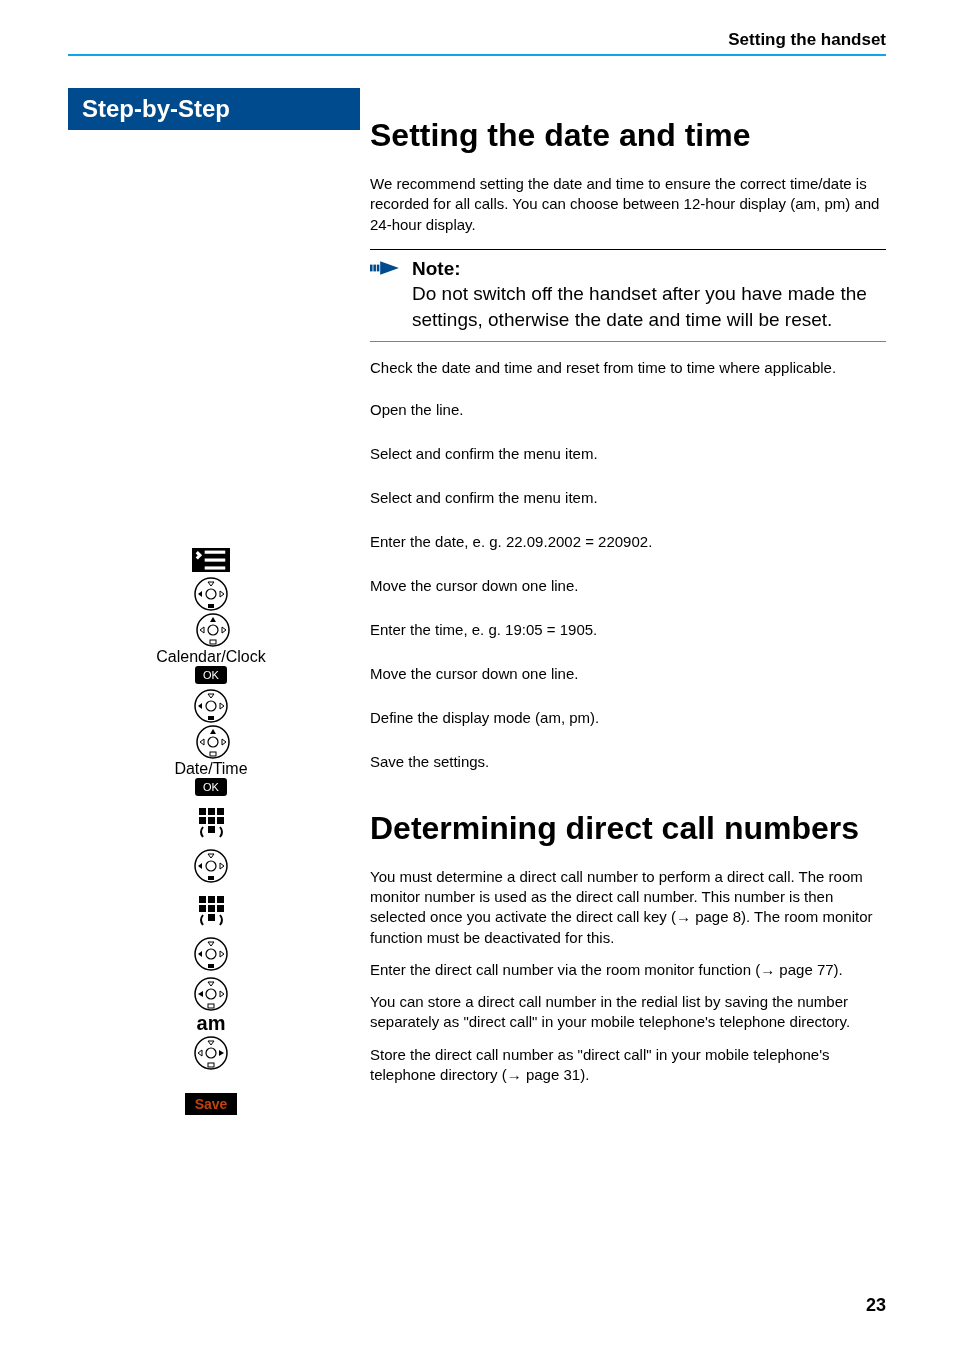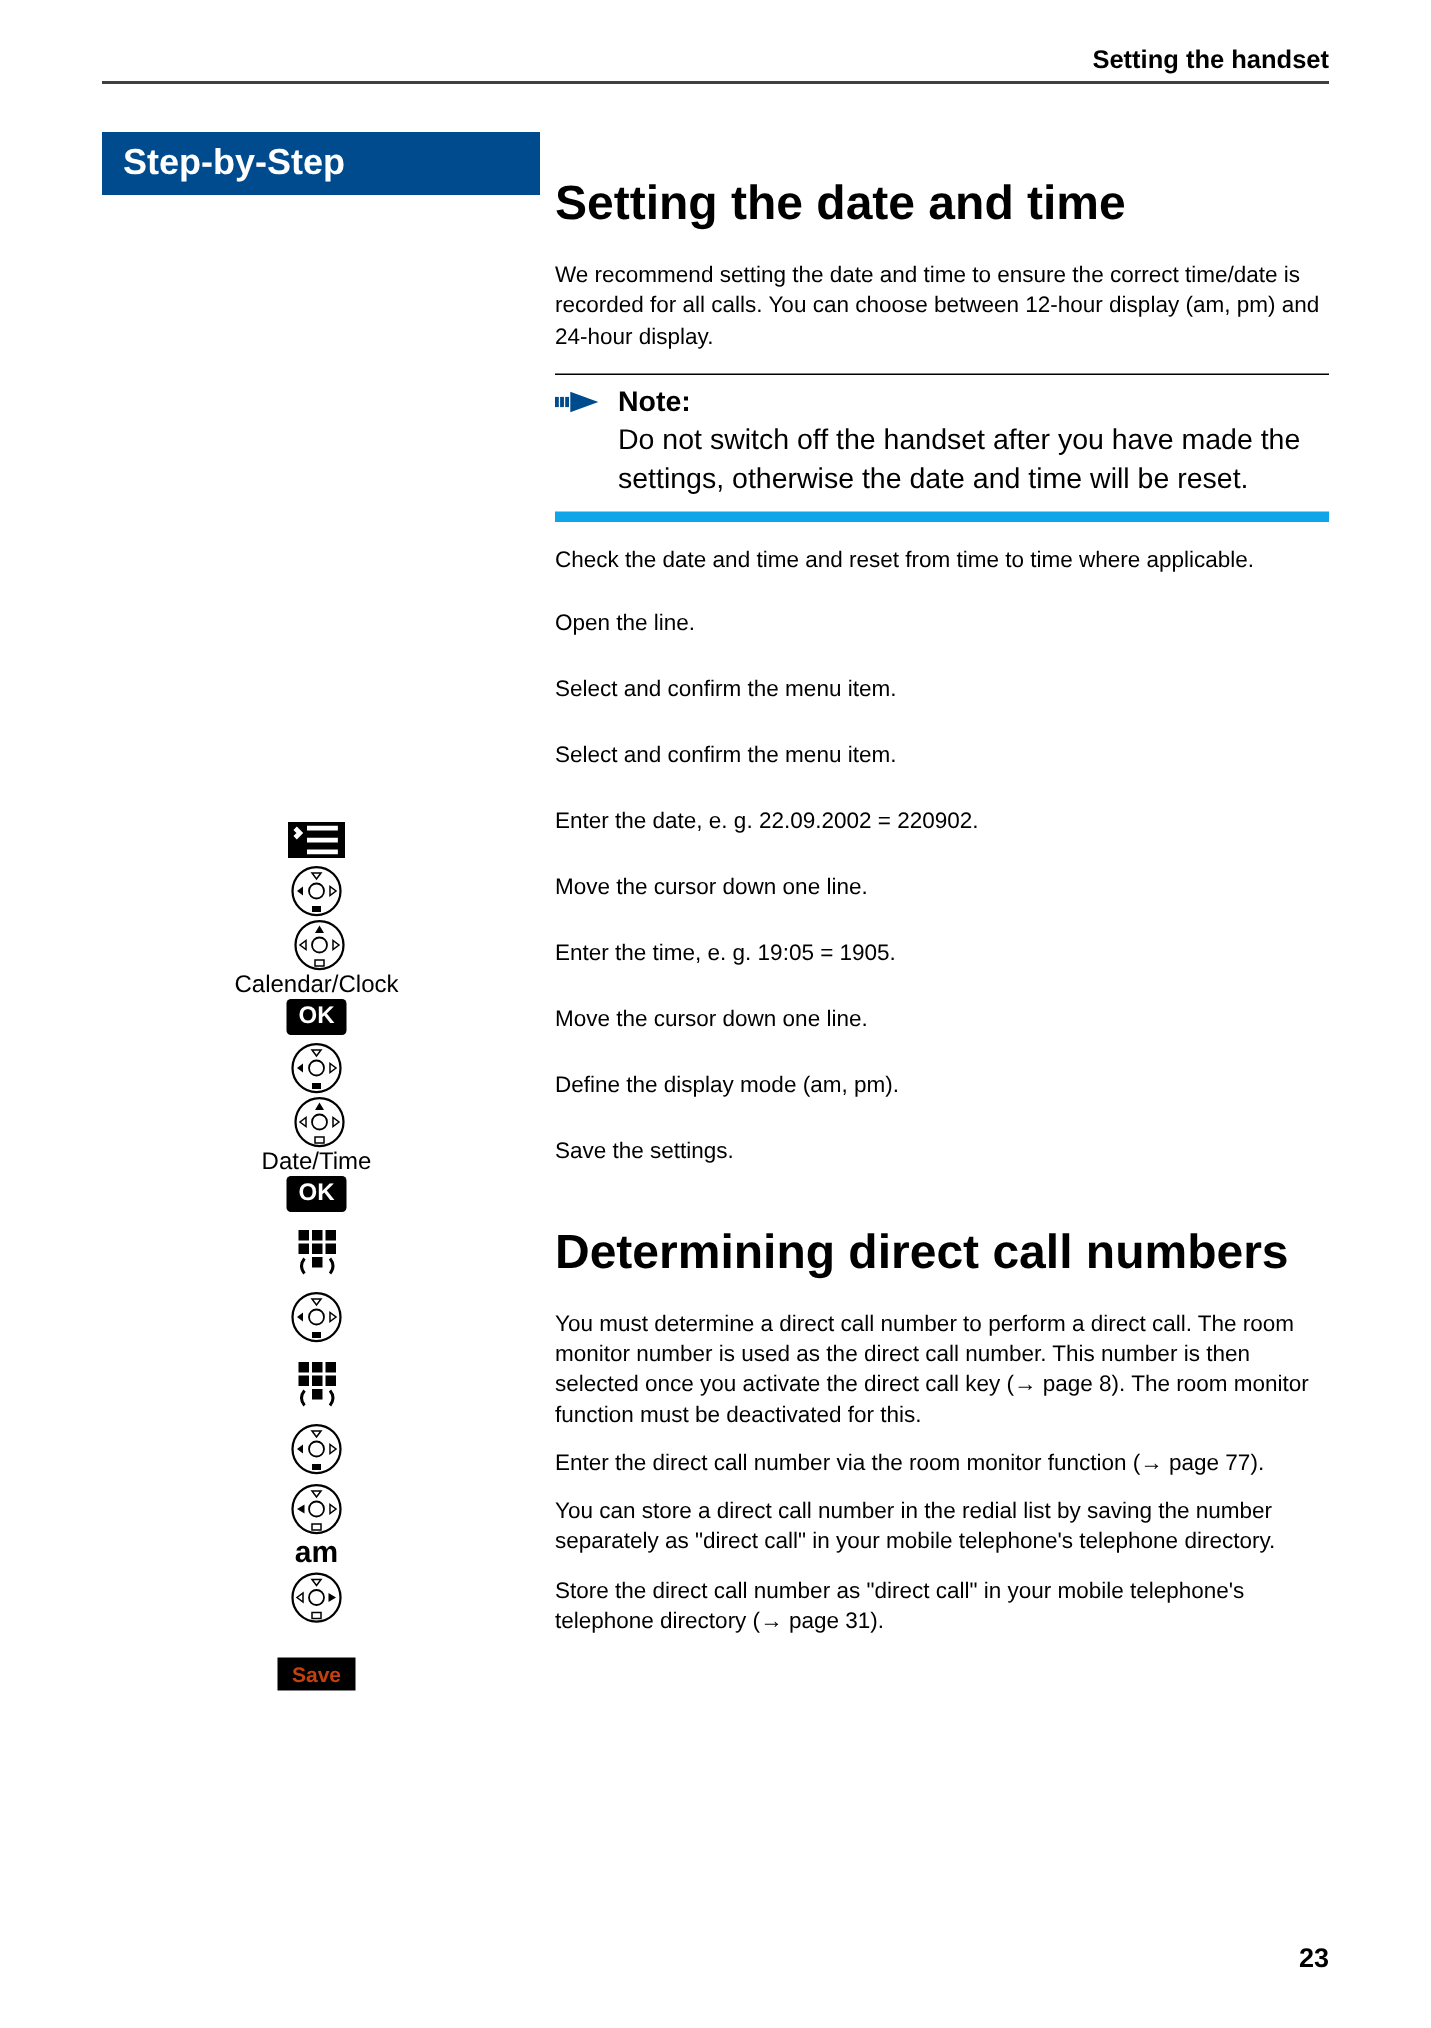--- a/index.html
+++ b/index.html
@@ -10,21 +10,21 @@
     color: #000;
   }
   .page {
     width: 954px;
     height: 1352px;
     position: relative;
     box-sizing: border-box;
     padding: 30px 68px 0 68px;
   }
   .header-line {
-    border-bottom: 2px solid #404040;
+    border-bottom: 2px solid #0ea5e9;
     padding-bottom: 4px;
     text-align: right;
     font-weight: bold;
     font-size: 17px;
   }
   .content {
     display: flex;
     margin-top: 32px;
     gap: 10px;
   }
@@ -54,21 +54,21 @@
     font-size: 32px;
     margin: 29px 0 20px 0;
   }
   p.body {
     font-size: 15px;
     line-height: 1.35;
     margin: 0 0 12px 0;
   }
   .note-block {
     border-top: 1px solid #000;
-    border-bottom: 7px solid #0ea5e9;
+    border-bottom: 1px solid #0ea5e9;
     margin: 14px 0 16px 0;
     padding: 6px 0 8px 0;
     display: flex;
   }
   .note-arrow {
     width: 34px;
     flex: 0 0 34px;
     display: flex;
     align-items: flex-start;
     padding-top: 2px;
@@ -102,22 +102,22 @@
   .menu-icon-box {
     background: #000;
     color: #fff;
     width: 38px; height: 24px;
     display: flex; align-items: center; justify-content: center;
     font-size: 13px; font-weight: bold;
   }
   .ok-btn {
     background: #000;
     color: #fff;
-    font-size: 16px;
-    font-weight: bold;
+    font-size: 11px;
+    font-weight: normal;
     padding: 3px 8px;
     border-radius: 3px;
     display: inline-block;
   }
   .save-btn {
     background: #000;
     color: #c2410c;
     font-size: 14px;
     font-weight: bold;
     padding: 3px 10px;

